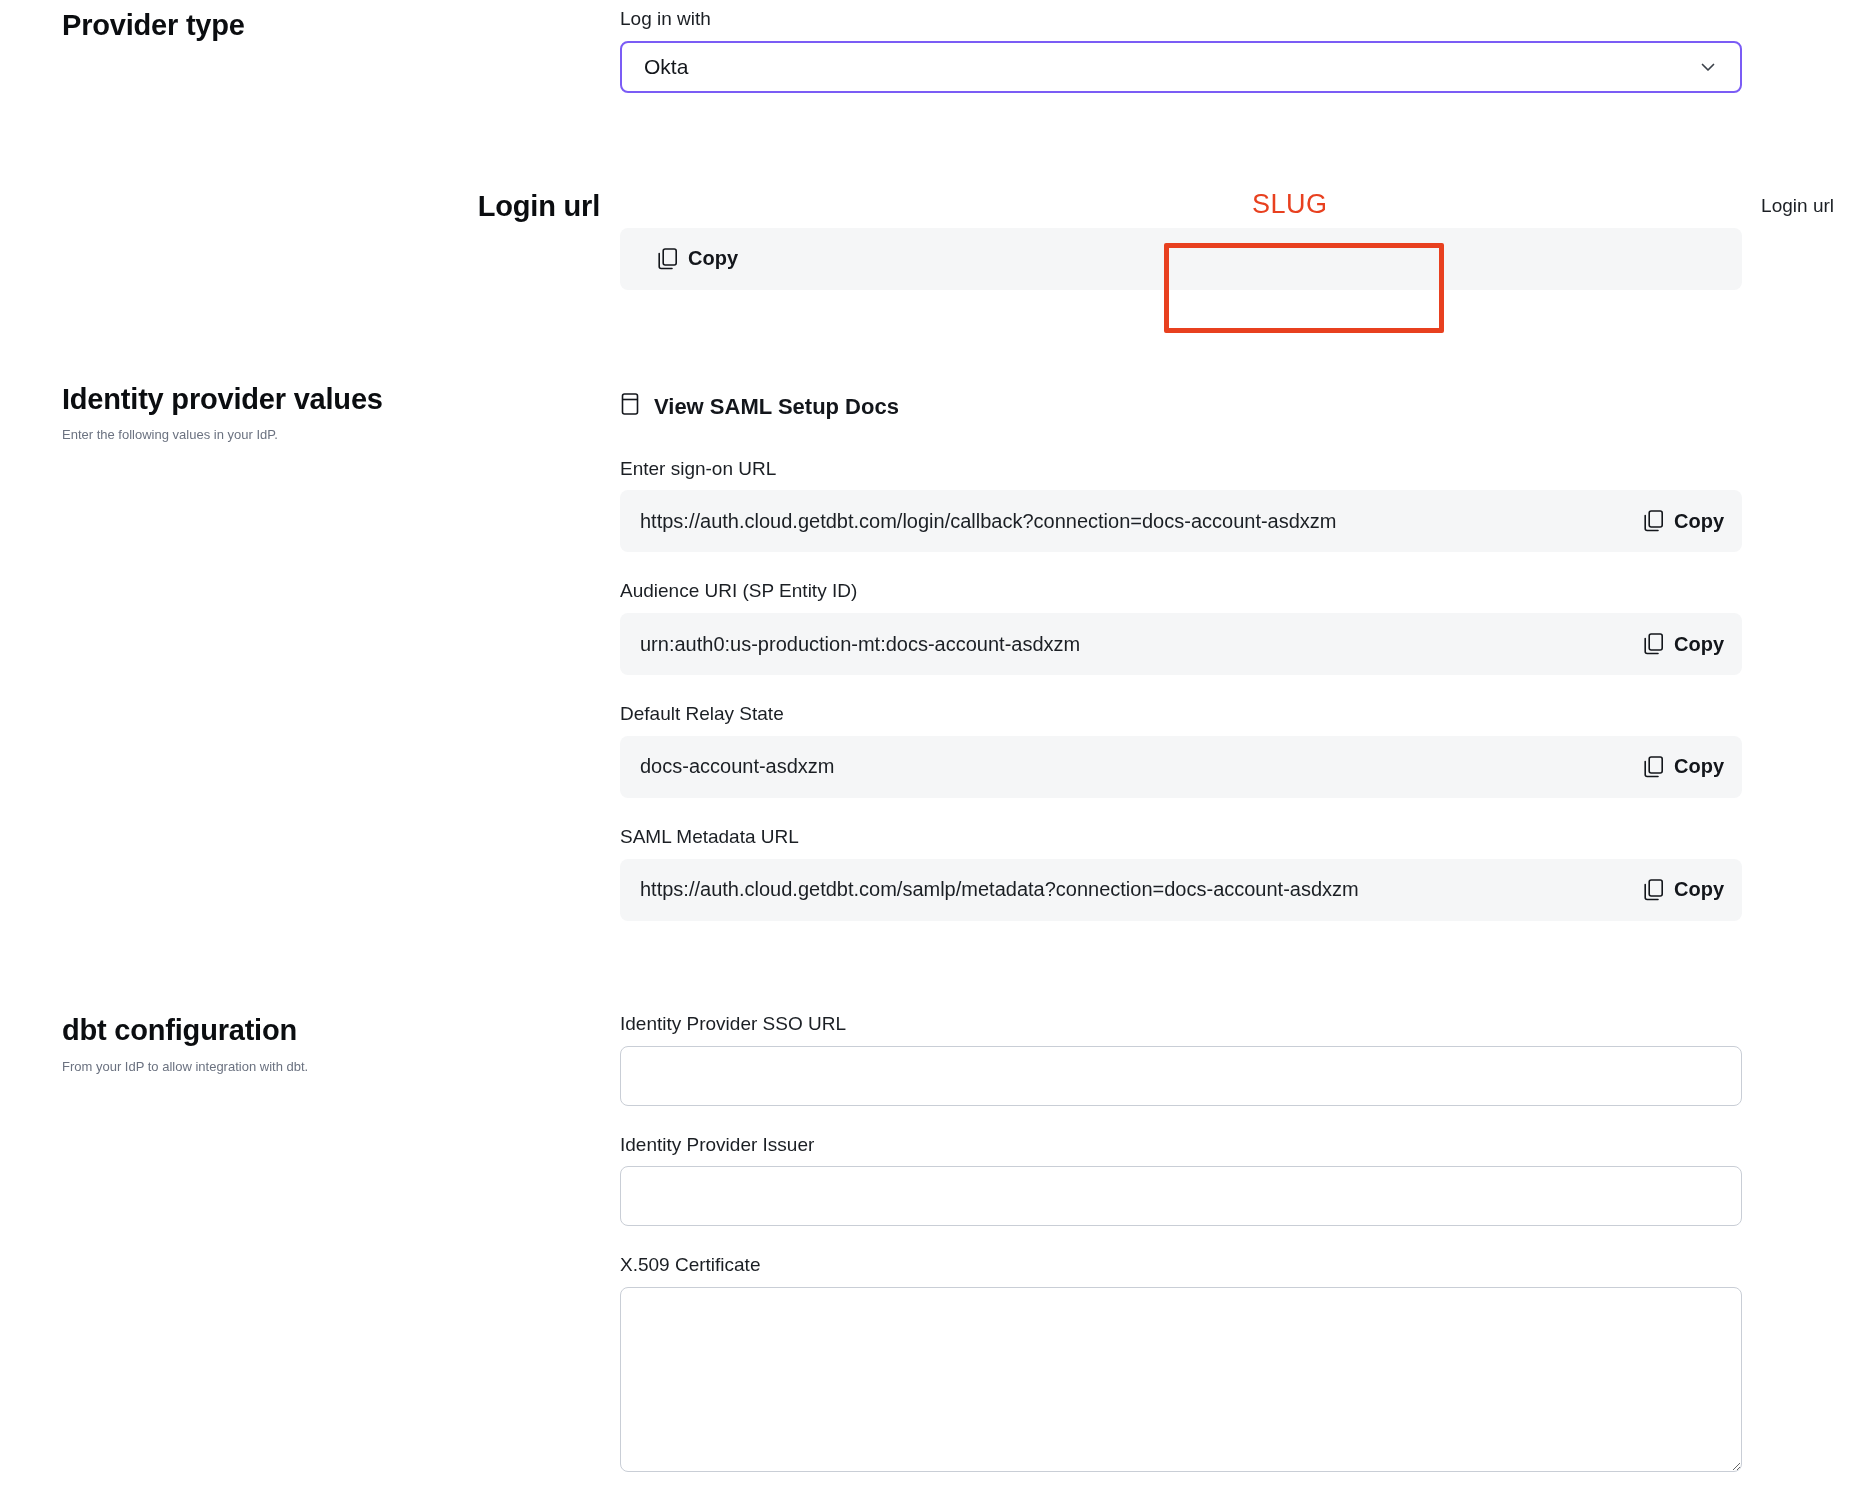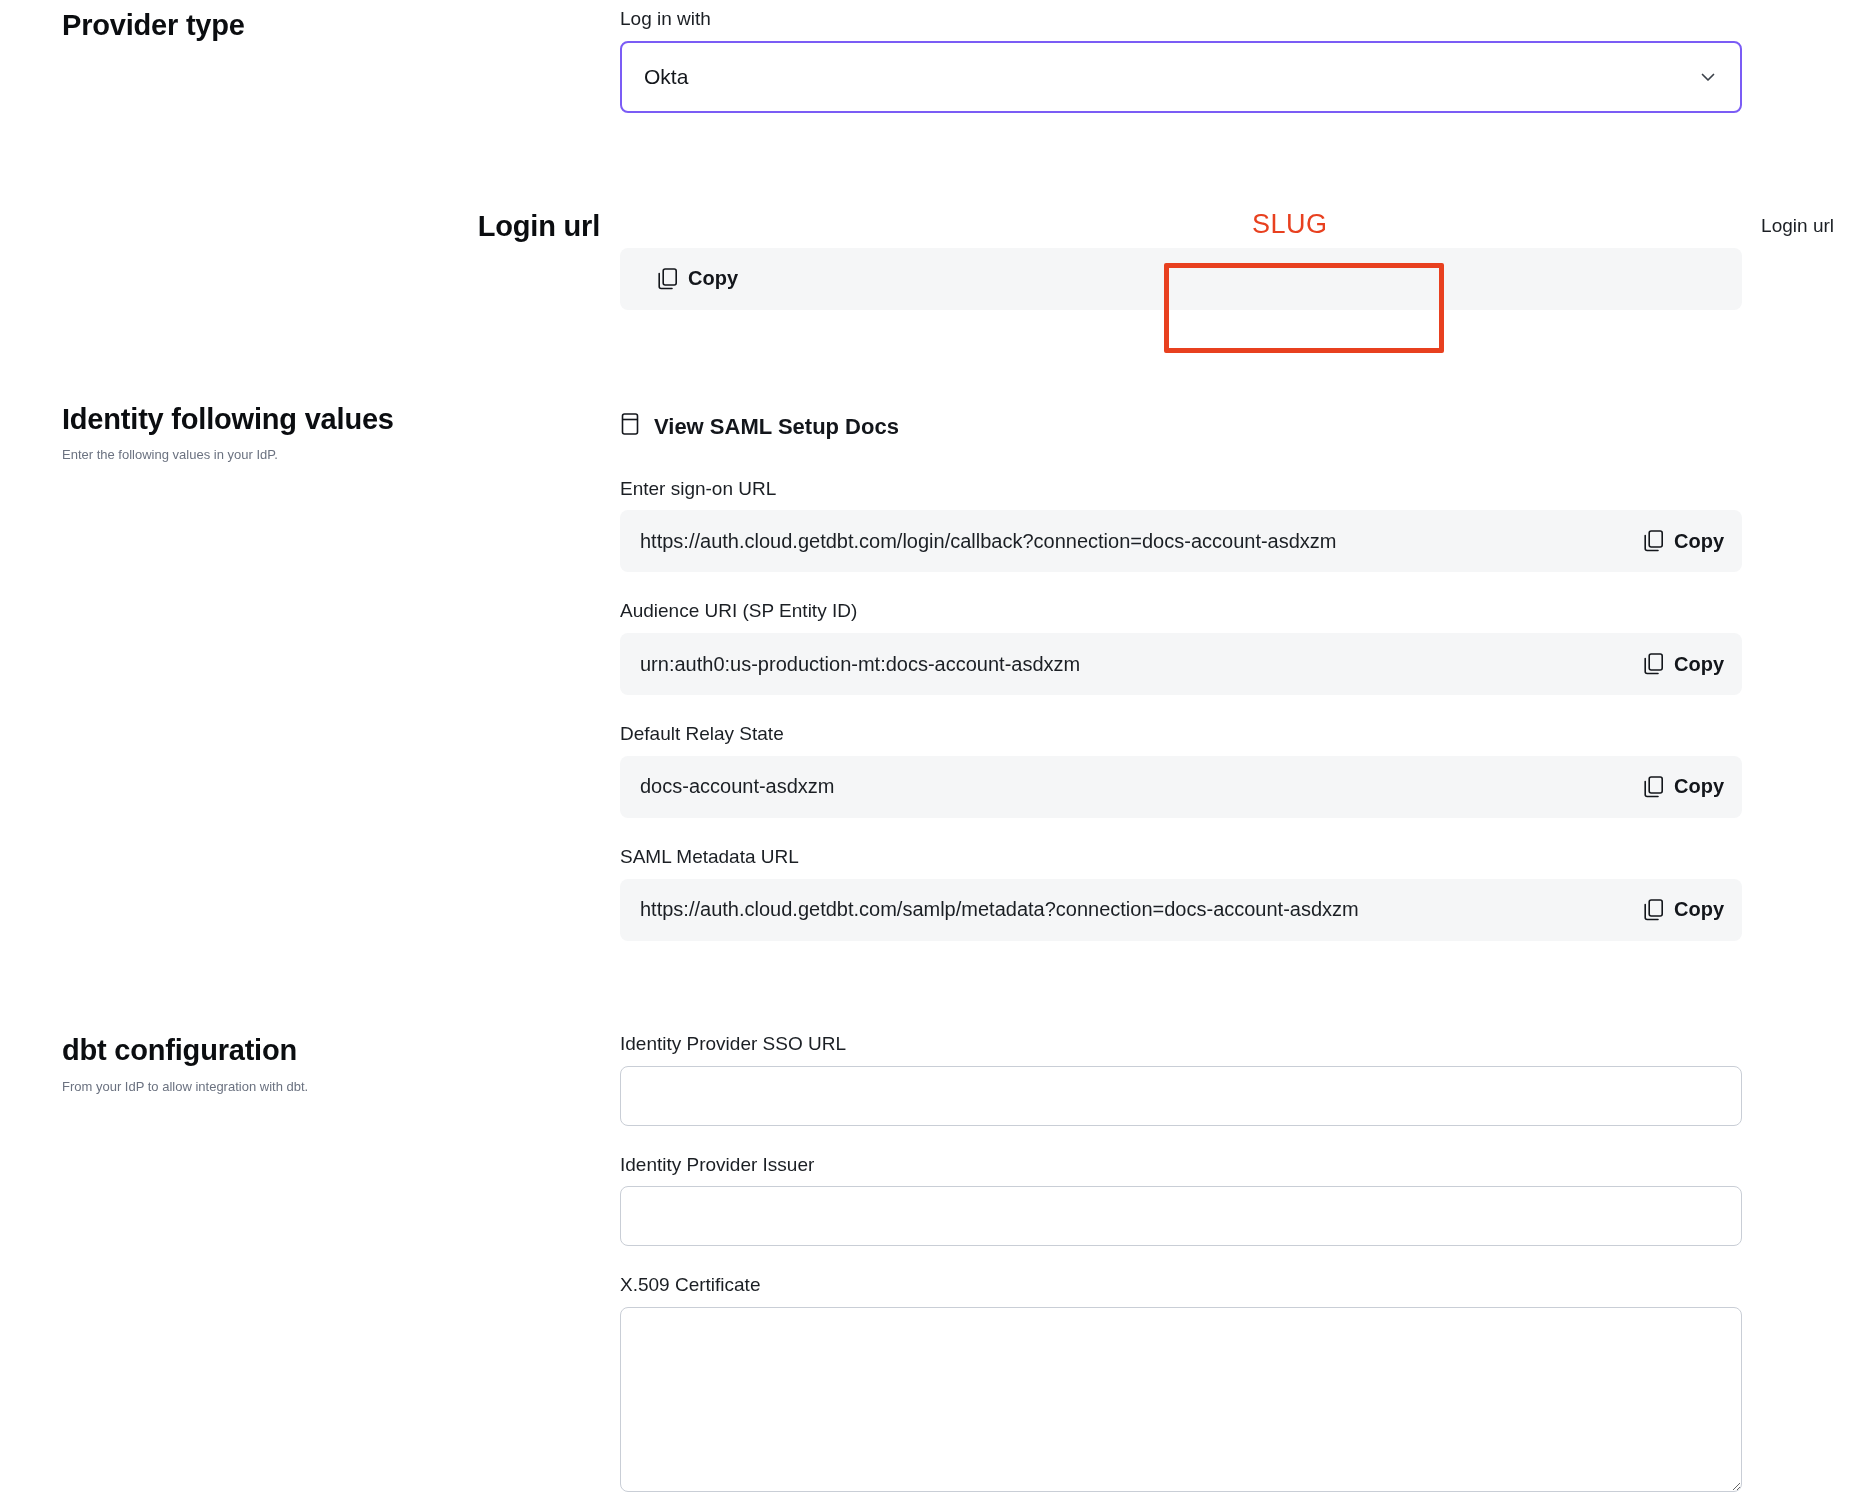--- a/index.html
+++ b/index.html
@@ -60,21 +60,21 @@
     font-weight: normal;
     color: #1b1f24;
     margin-bottom: 10px;
     line-height: 1.2;
   }
 
   
   .select-box {
     position: relative;
     width: 1122px;
-    height: 72px;
+    height: 52px;
     border: 2px solid #7b5cf5;
     border-radius: 8px;
     background: #fff;
     display: flex;
     align-items: center;
     padding: 0 22px;
     font-size: 21px;
     color: #13161b;
   }
   .select-box .chevron {
@@ -209,21 +209,21 @@
         </div>
       </div>
     </div>
 
     <div class="slug-label" style="left:1252px; top:96px;">SLUG</div>
     <div class="slug-box" style="left:1164px; top:150px; width:280px; height:90px;"></div>
   </div>
 
   <div class="section" style="padding-top:92px;">
     <div class="col-left">
-      <div class="section-title">Identity following values</div>
+      <div class="section-title">Identity provider values</div>
       <div class="section-sub">Enter the following values in your IdP.</div>
     </div>
     <div class="col-right">
 
       <div style="padding-top:10px;">
         <span class="docs-link">
           <span>
             <svg width="20" height="24" viewBox="0 0 20 24" fill="none" xmlns="http://www.w3.org/2000/svg">
               <rect x="2.5" y="2" width="15" height="20" rx="2" stroke="#13161b" stroke-width="1.6"></rect>
               <path d="M2.5 7.5H17.5" stroke="#13161b" stroke-width="1.6"></path>

